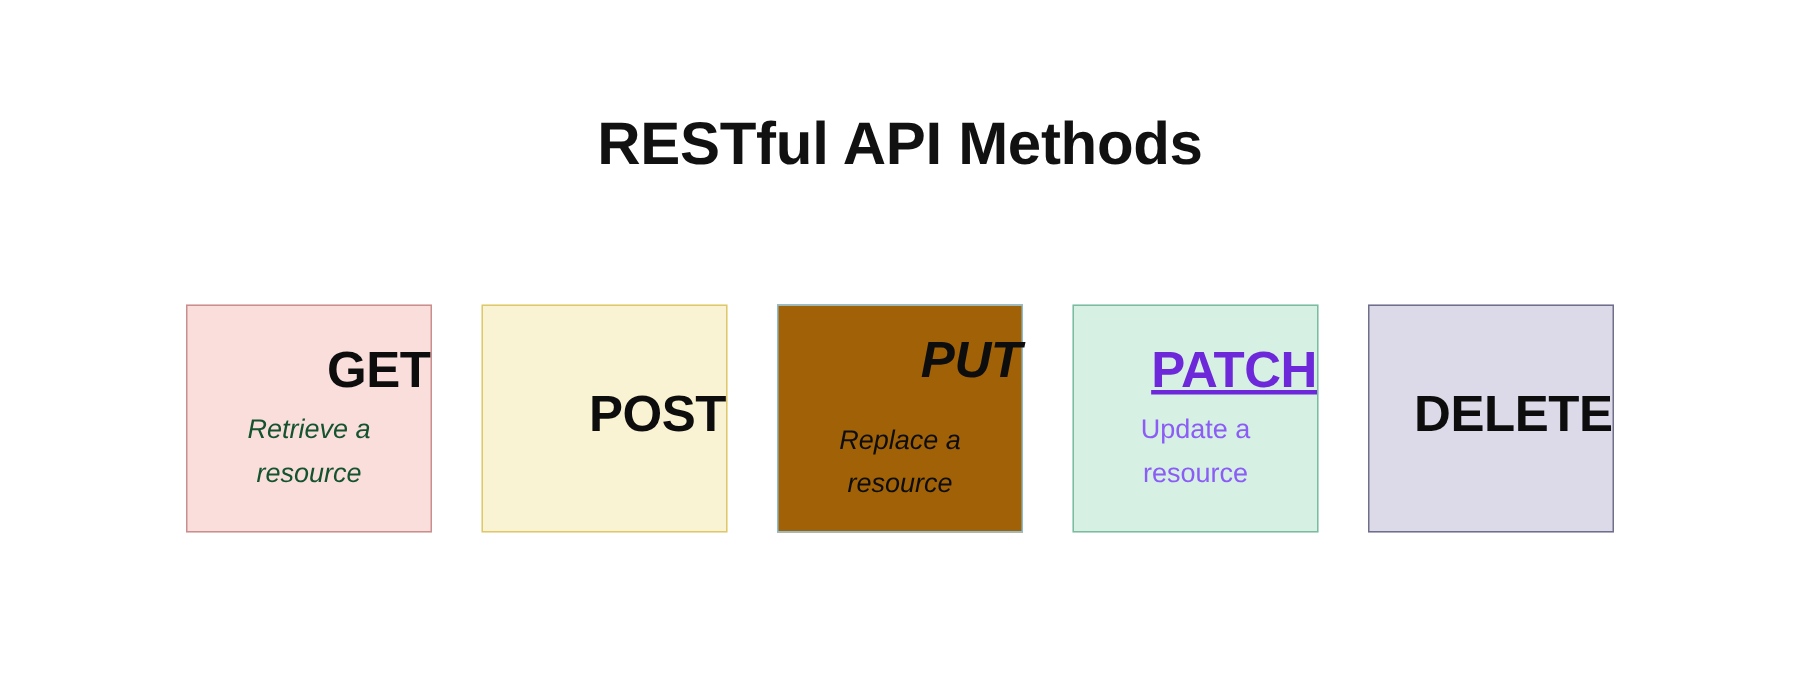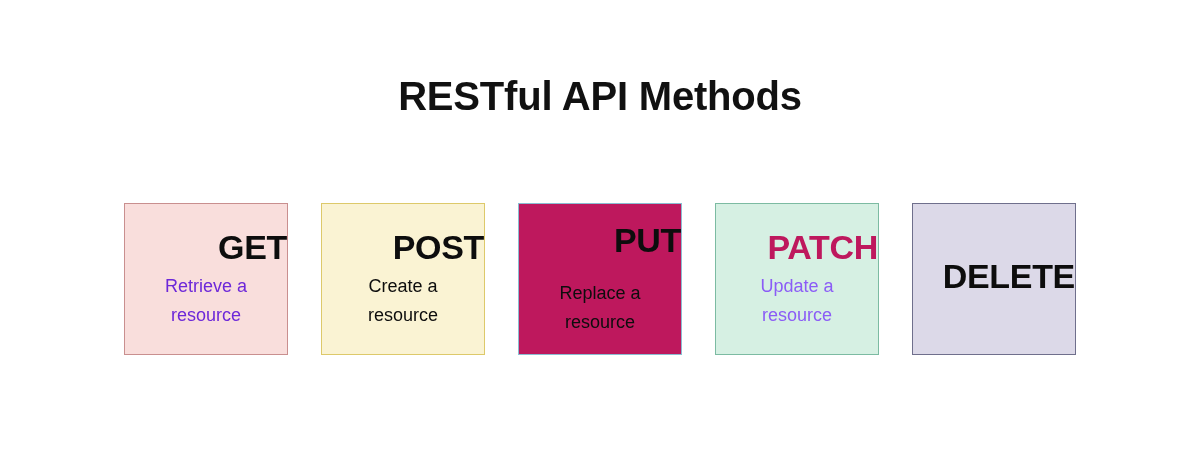--- a/index.html
+++ b/index.html
@@ -82,35 +82,34 @@
 <body>
 
 <div class="page" style="background-color: rgb(255, 255, 255);">
 
   <div class="page-title" style="color: rgb(17, 17, 17);">RESTful API Methods</div>
 
   <div class="cards-row">
 
     <div class="method-card" style="background-color: rgb(249, 222, 220); border-color: rgb(201, 143, 143);">
       <div class="method-name" style="color: rgb(13, 13, 13);">GET</div>
-      <div class="method-desc" style="color: #6d28d9;">Retrieve a resource</div>
+      <div class="method-desc" style="color: #14532d; font-style: italic;">Retrieve a resource</div>
     </div>
 
     <div class="method-card" style="background-color: rgb(250, 243, 211); border-color: rgb(221, 201, 106);">
       <div class="method-name" style="color: rgb(13, 13, 13); margin-left: 20px;">POST</div>
-      <div class="method-desc" style="color: rgb(13, 13, 13);">Create a resource</div>
     </div>
 
-    <div class="method-card" style="background-color: #be185d; border-color: rgb(139, 189, 210);">
+    <div class="method-card" style="background-color: #a16207; border-color: rgb(139, 189, 210); font-style: italic;">
       <div class="method-name" style="color: rgb(13, 13, 13);">PUT</div>
       <div class="method-desc" style="color: rgb(13, 13, 13); margin-top: 14px;">Replace a resource</div>
     </div>
 
     <div class="method-card" style="background-color: rgb(214, 240, 227); border-color: rgb(124, 187, 162);">
-      <div class="method-name" style="color: #be185d;">PATCH</div>
+      <div class="method-name" style="color: #6d28d9; text-decoration: underline;">PATCH</div>
       <div class="method-desc" style="color: #8b5cf6;">Update a resource</div>
     </div>
 
     <div class="method-card" style="background-color: rgb(220, 217, 232); border-color: rgb(111, 111, 140); gap: 20px;">
       <div class="method-name" style="color: rgb(13, 13, 13);">DELETE</div>
     </div>
 
   </div>
 </div>
 

